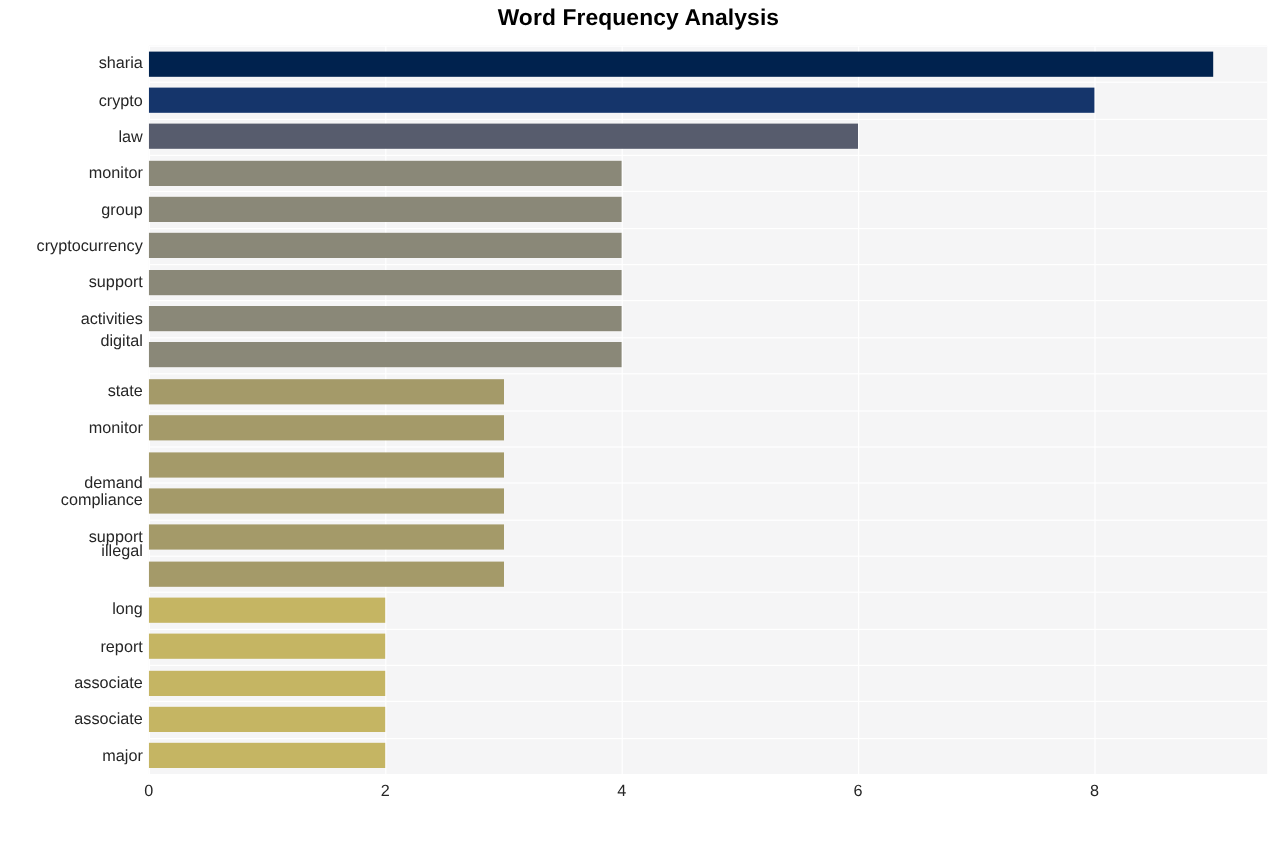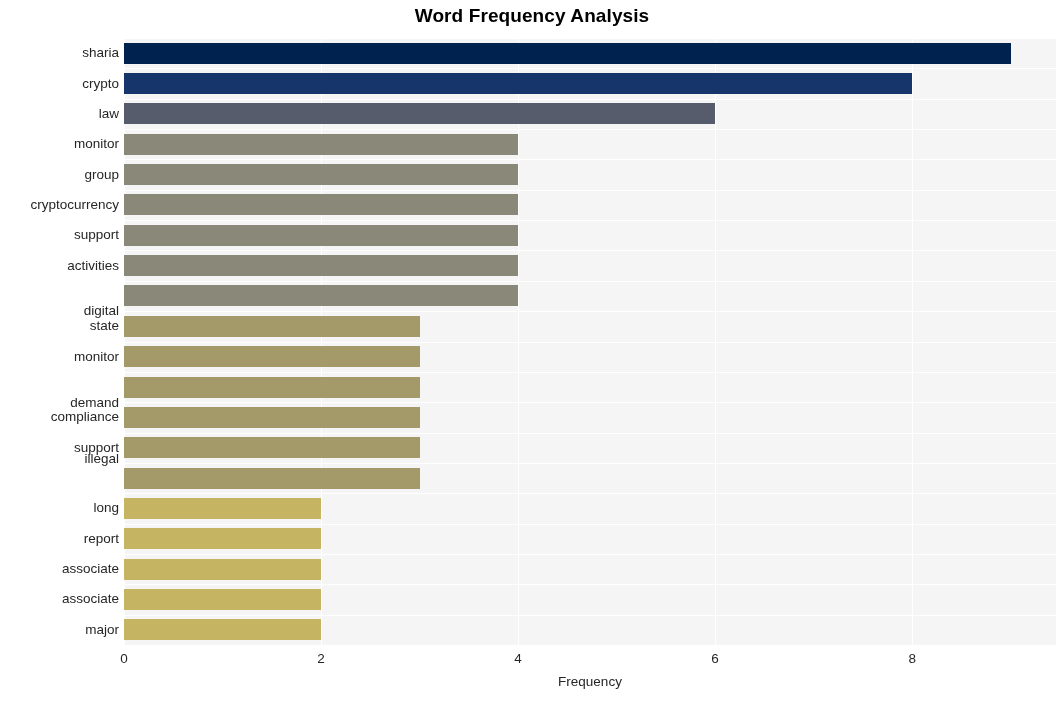--- a/index.html
+++ b/index.html
@@ -163,35 +163,34 @@
 
   <div id="ytick-layer">
       <div class="ytick-label" style="top: 45.175px;">sharia</div>
       <div class="ytick-label" style="top: 75.525px;">crypto</div>
       <div class="ytick-label" style="top: 105.875px;">law</div>
       <div class="ytick-label" style="top: 136.225px;">monitor</div>
       <div class="ytick-label" style="top: 166.575px;">group</div>
       <div class="ytick-label" style="top: 196.925px;">cryptocurrency</div>
       <div class="ytick-label" style="top: 227.275px;">support</div>
       <div class="ytick-label" style="top: 257.625px;">activities</div>
-      <div class="ytick-label" style="top: 303px;">digital</div>
+      <div class="ytick-label" style="top: 276px;">digital</div>
       <div class="ytick-label" style="top: 318.325px;">state</div>
       <div class="ytick-label" style="top: 348.675px; margin-left: 16px;">monitor</div>
       <div class="ytick-label" style="top: 379.025px; margin-top: 16px;">demand</div>
       <div class="ytick-label" style="top: 409.375px;">compliance</div>
       <div class="ytick-label" style="top: 439.725px;">support</div>
       <div class="ytick-label" style="top: 451px;">illegal</div>
       <div class="ytick-label" style="top: 500.425px;">long</div>
       <div class="ytick-label" style="top: 530.775px;">report</div>
       <div class="ytick-label" style="top: 561.125px;">associate</div>
       <div class="ytick-label" style="top: 591.475px;">associate</div>
       <div class="ytick-label" style="top: 621.825px;">major</div>
     </div>
   <div id="xtick-layer">
       <div class="xtick-label" style="left: 124px;">0</div>
       <div class="xtick-label" style="left: 321.04px;">2</div>
       <div class="xtick-label" style="left: 518.08px;">4</div>
       <div class="xtick-label" style="left: 715.121px;">6</div>
       <div class="xtick-label" style="left: 912.161px;">8</div>
     </div>
 
-  <div class="xaxis-title">Frequency</div>
 </div>
 
 </body></html>

